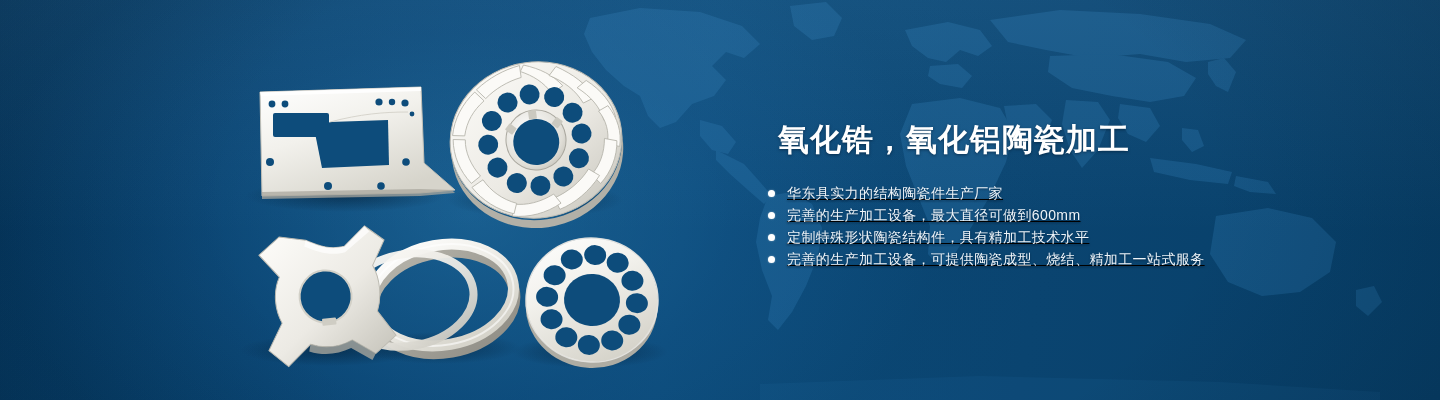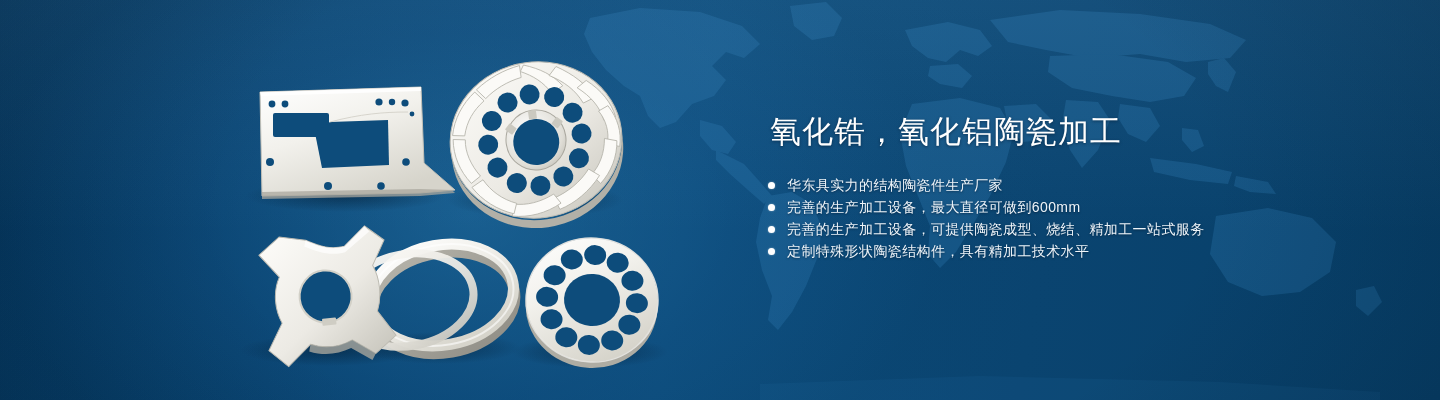--- a/index.html
+++ b/index.html
@@ -69,35 +69,36 @@
     position: absolute;
     left: 766px;
     top: 108px;
     width: 620px;
   }
   .headline {
     color: #ffffff;
     font-size: 31px;
     line-height: 40px;
     letter-spacing: 1px;
-    font-weight: normal;
-    margin: 4px;
+    font-weight: bold;
+    margin: 12px;
     text-shadow: 0 1px 3px rgba(0,20,40,0.55);
     white-space: nowrap;
   }
   .bullets {
     list-style: none;
     margin: 22px 0 0 0;
     padding: 0;
   }
   .bullet {
     display: flex;
     align-items: center;
     height: 22px;
     margin: 0 0 0 2px;
+    text-decoration: underline;
   }
   .dot {
     width: 7px;
     height: 7px;
     border-radius: 50%;
     background: #ffffff;
     flex: 0 0 auto;
     margin-right: 12px;
     box-shadow: 0 0 2px rgba(255,255,255,0.45);
   }
@@ -347,22 +348,22 @@
       <li class="bullet">
         <span class="dot"></span>
         <span class="bullet-text">华东具实力的结构陶瓷件生产厂家</span>
       </li>
       <li class="bullet">
         <span class="dot"></span>
         <span class="bullet-text">完善的生产加工设备，最大直径可做到600mm</span>
       </li>
       <li class="bullet">
         <span class="dot"></span>
-        <span class="bullet-text">完善的生产加工设备，可提供陶瓷成型、烧结、精加工一站式服务</span>
+        <span class="bullet-text">定制特殊形状陶瓷结构件，具有精加工技术水平</span>
       </li>
       <li class="bullet">
         <span class="dot"></span>
-        <span class="bullet-text">定制特殊形状陶瓷结构件，具有精加工技术水平</span>
+        <span class="bullet-text">完善的生产加工设备，可提供陶瓷成型、烧结、精加工一站式服务</span>
       </li>
     </ul>
   </div>
 
 </div>
 
 </body></html>

